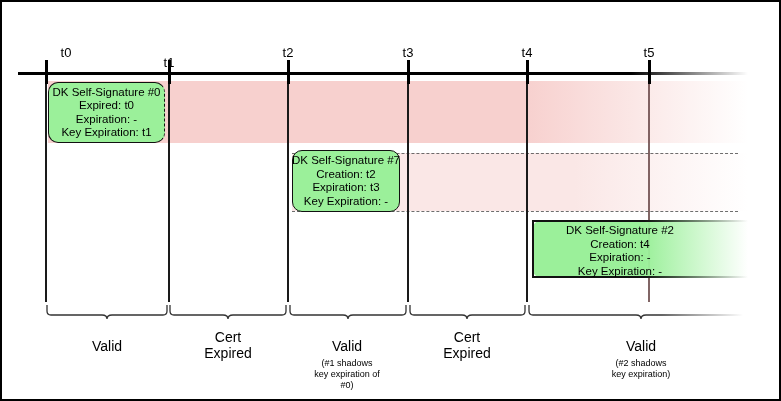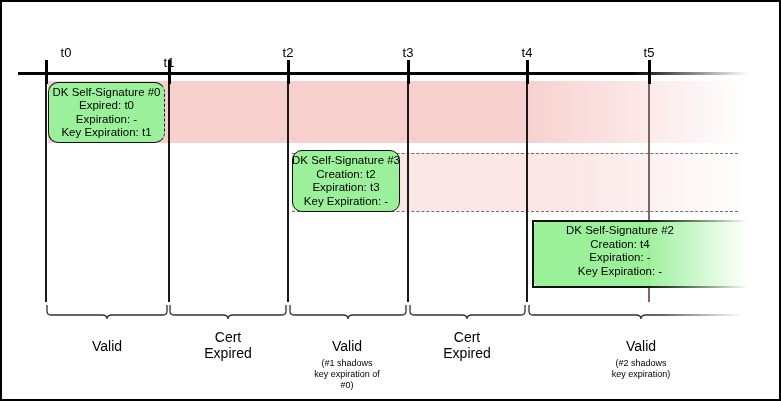--- a/index.html
+++ b/index.html
@@ -153,27 +153,27 @@
   <div class="tick-label" style="left:647px;top:43px;">t5</div>
 
   <div class="sigbox sig-dashright" style="left:46px;top:80px;width:117px;height:61px;">
     <span class="ln">DK Self-Signature #0</span>
     <span class="ln">Expired: t0</span>
     <span class="ln">Expiration: -</span>
     <span class="ln">Key Expiration: t1</span>
   </div>
 
   <div class="sigbox sig-solid" style="left:290px;top:148px;width:108px;height:62px;">
-    <span class="ln">DK Self-Signature #3</span>
+    <span class="ln">DK Self-Signature #7</span>
     <span class="ln">Creation: t2</span>
     <span class="ln">Expiration: t3</span>
     <span class="ln">Key Expiration: -</span>
   </div>
 
-  <div style="position:absolute;left:530px;top:218px;width:216px;height:68px;">
+  <div style="position:absolute;left:530px;top:218px;width:216px;height:58px;">
     <div style="position:absolute;left:0;top:0;right:0;bottom:0;border-radius:10px 0 0 10px;
                 background:linear-gradient(to right,#9bf09a 0%,#9bf09a 52%,rgba(155,240,154,0) 100%);"></div>
     <div style="position:absolute;left:0;top:0;right:0;height:2px;
                 background:linear-gradient(to right,#111 0%,#111 52%,rgba(17,17,17,0) 100%);"></div>
     <div style="position:absolute;left:0;bottom:0;right:0;height:2px;
                 background:linear-gradient(to right,#111 0%,#111 52%,rgba(17,17,17,0) 100%);"></div>
     <div style="position:absolute;left:0;top:0;bottom:0;width:2px;background:#111;border-radius:10px 0 0 10px;"></div>
     <div style="position:absolute;left:0;top:0;width:176px;height:62px;display:flex;flex-direction:column;
                 align-items:center;justify-content:center;font-size:11.5px;line-height:13.5px;color:#000;text-align:center;">
       <span class="ln">DK Self-Signature #2</span>

